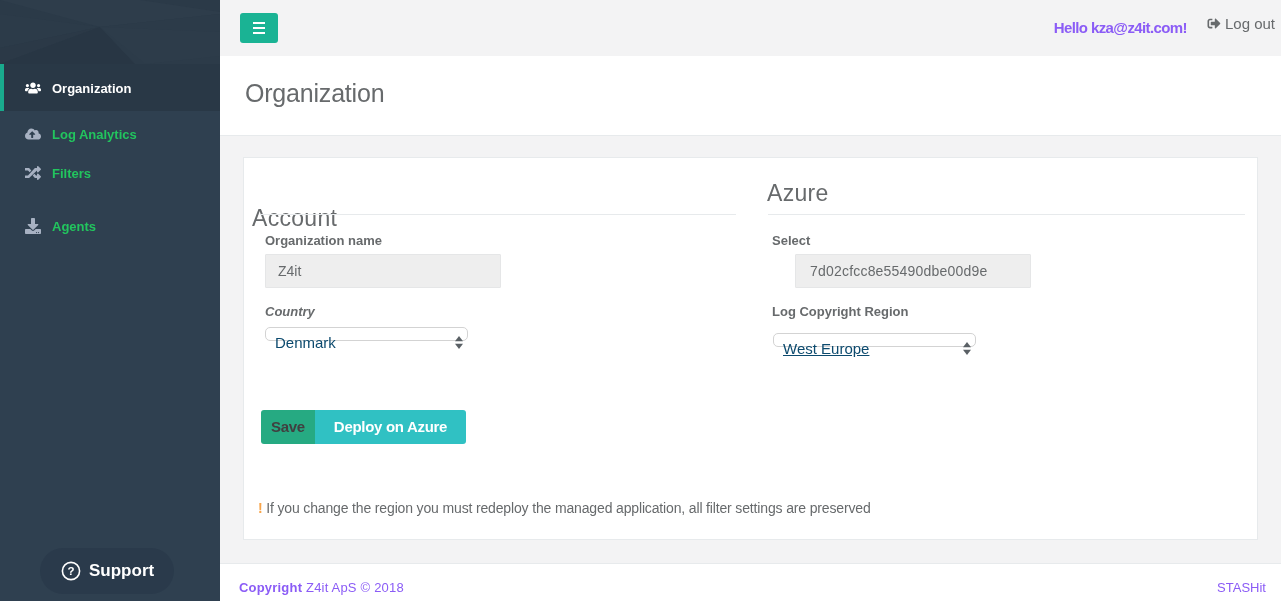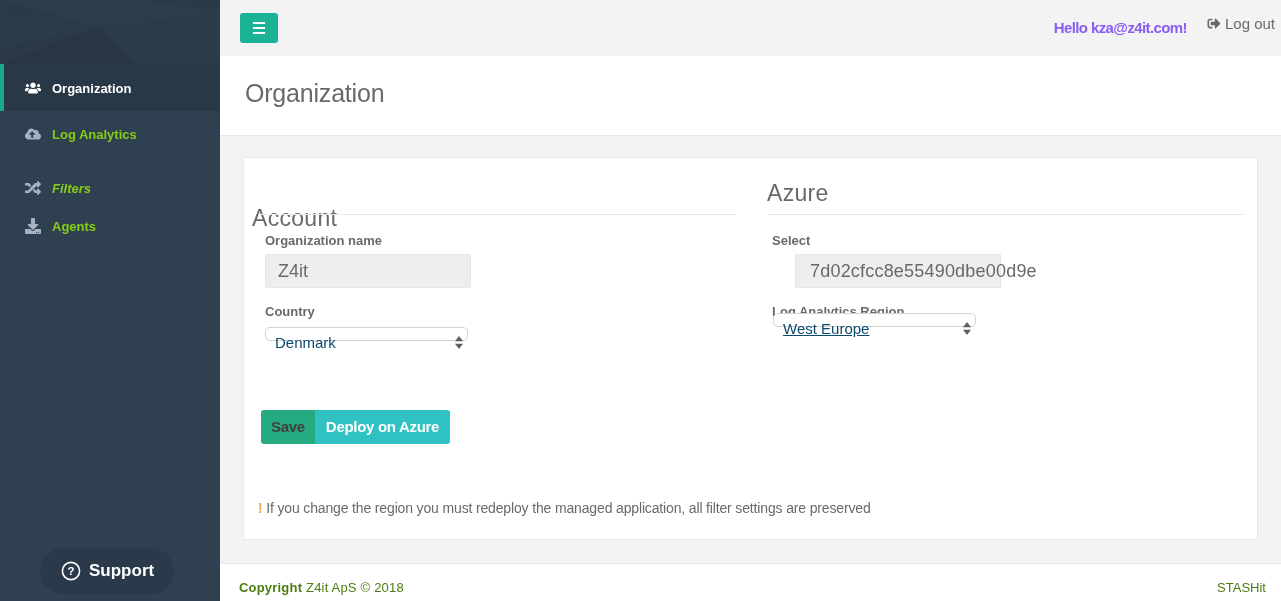--- a/index.html
+++ b/index.html
@@ -1,20 +1,20 @@
 <!DOCTYPE html>
 <html><head>
 <meta charset="utf-8">
 <style>
 * { margin:0; padding:0; box-sizing:border-box; }
 html,body { width:1281px; height:601px; overflow:hidden; font-family:"Liberation Sans",sans-serif; background:#f3f3f4; }
 
 #sidebar { position:absolute; left:0; top:0; width:220px; height:601px; background:#2f4050; }
 #sbheader { position:absolute; left:0; top:0; width:220px; height:64px; }
-.navitem { position:absolute; left:0; width:220px; height:46px; color:#84cc16; font-size:13px; font-weight:bold; }
+.navitem { position:absolute; left:0; width:220px; height:46px; color:#22c55e; font-size:13px; font-weight:bold; }
 .navitem .ic { position:absolute; left:25px; top:50%; transform:translateY(-50%); width:16px; height:16px; }
 .navitem .lbl { position:absolute; left:52px; top:50%; transform:translateY(-50%); white-space:nowrap; }
 .navitem.active { background:#293846; border-left:4px solid #19aa8d; color:#ffffff; }
 .navitem.active .ic { left:21px; }
 .navitem.active .lbl { left:48px; }
 #support { position:absolute; left:40px; top:548px; width:134px; height:46px; border-radius:23px; background:#2a3a4b; color:#fff; }
 #support svg { position:absolute; left:21px; top:13px; }
 #support .txt { position:absolute; left:49px; top:13px; font-size:17px; font-weight:bold; }
 
 #topbar { position:absolute; left:220px; top:0; width:1061px; height:56px; background:#f3f3f4; }
@@ -25,30 +25,30 @@
 #logout { position:absolute; right:6px; top:15px; font-size:15px; color:#676a6c; }
 #logout svg { position:relative; top:1px; margin-right:4px; }
 
 #pagehead { position:absolute; left:220px; top:56px; width:1061px; height:80px; background:#fff; border-bottom:1px solid #e7eaec; }
 #pagehead h2 { position:absolute; left:25px; top:22px; font-size:25px; font-weight:normal; color:#676a6c; line-height:30px; letter-spacing:-0.2px; }
 
 #card { position:absolute; left:243px; top:157px; width:1015px; height:383px; background:#fff; border:1px solid #e7eaec; }
 .colhead { position:absolute; top:22px; font-size:23px; font-weight:normal; color:#676a6c; line-height:27px; letter-spacing:0.3px; }
 .chr { position:absolute; top:56px; height:0; border-top:1px solid #e7eaec; }
 .flabel { position:absolute; font-size:13px; font-weight:bold; color:#676a6c; line-height:18px;text-align:right; }
-.finput { position:absolute; height:34px; width:206px; background:#eeeeee; border:1px solid #e5e6e7; border-radius:1px; font-size:18px; color:#676a6c; line-height:32px; padding-left:12px; }
+.finput { position:absolute; height:34px; width:236px; background:#eeeeee; border:1px solid #e5e6e7; border-radius:1px; font-size:14px; color:#676a6c; line-height:32px; padding-left:12px; }
 .fselect { position:absolute; height:14px; width:203px; background:#fff; border:1px solid #d3d3d3; border-radius:5px; font-size:15px; color:#0c4a6e; line-height:29px; padding-left:9px; }
 .fselect svg { position:absolute; right:4px; top:8px; }
 #btnsave { position:absolute; left:17px; top:252px; width:54px; height:34px; background:#26aa82; border-radius:3px 0 0 3px; color:#404040; font-size:15px; font-weight:bold; text-align:center; line-height:34px; letter-spacing:-0.3px; }
-#btndeploy { position:absolute; left:71px; top:252px; width:135px; height:34px; background:#30c1c3; border-radius:0 3px 3px 0; color:#fff; font-size:15px; font-weight:bold; text-align:center; line-height:34px; letter-spacing:-0.3px; }
+#btndeploy { position:absolute; left:71px; top:252px; width:151px; height:34px; background:#30c1c3; border-radius:0 3px 3px 0; color:#fff; font-size:15px; font-weight:bold; text-align:center; line-height:34px; letter-spacing:-0.3px; }
 .note { position:absolute; left:14px; font-size:14px; color:#676a6c; line-height:20px; letter-spacing:-0.15px; }
 .note .ii { font-weight:bold; color:#23b7e5; font-family:"Liberation Serif",serif; font-size:16px; line-height:14px; }
 .note .ee { font-weight:bold; color:#f8a54b; }
 
-#footer { position:absolute; left:220px; top:563px; width:1061px; height:38px; background:#fff; border-top:1px solid #e7eaec; font-size:13px; color:#4d7c0f; }
+#footer { position:absolute; left:220px; top:563px; width:1061px; height:38px; background:#fff; border-top:1px solid #e7eaec; font-size:13px; color:#8b5cf6; }
 #footer .left { position:absolute; left:19px; top:16px; letter-spacing:0.2px; }
 #footer .right { position:absolute; right:15px; top:16px; }
 </style>
 </head>
 <body>
 <div id="sidebar">
   <svg id="sbheader" width="220" height="64" viewBox="0 0 220 64">
     <rect width="220" height="64" fill="#2b3a48"></rect>
     <polygon points="0,0 220,0 220,14 100,27" fill="#2e3d4b"></polygon>
     <polygon points="140,0 220,0 220,12" fill="#2b3a48"></polygon>
@@ -63,21 +63,21 @@
         <path d="M96 224c35.3 0 64-28.7 64-64s-28.7-64-64-64-64 28.7-64 64 28.7 64 64 64zm448 0c35.3 0 64-28.7 64-64s-28.7-64-64-64-64 28.7-64 64 28.7 64 64 64zm32 32h-64c-17.6 0-33.5 7.1-45.1 18.6 40.3 22.1 68.9 62 75.1 109.4h66c17.7 0 32-14.3 32-32v-32c0-35.3-28.7-64-64-64zm-256 0c61.9 0 112-50.1 112-112S381.9 32 320 32 208 82.1 208 144s50.1 112 112 112zm76.8 32h-8.3c-20.8 10-43.9 16-68.5 16s-47.6-6-68.5-16h-8.3C179.6 288 128 339.6 128 403.2V432c0 26.5 21.5 48 48 48h288c26.5 0 48-21.5 48-48v-28.8c0-63.6-51.6-115.2-115.2-115.2zm-223.7-13.4C161.5 263.1 145.6 256 128 256H64c-35.3 0-64 28.7-64 64v32c0 17.7 14.3 32 32 32h65.9c6.3-47.4 34.9-87.3 75.2-109.4z"></path>
       </svg>
     <span class="lbl">Organization</span>
   </div>
   <div class="navitem" style="top:111px;">
     <svg class="ic" viewBox="0 0 640 512" fill="#a7b1c2">
         <path d="M537.6 226.6c4.1-10.7 6.4-22.4 6.4-34.6 0-53-43-96-96-96-19.7 0-38.1 6-53.3 16.2C367 64.2 315.3 32 256 32c-88.4 0-160 71.6-160 160 0 2.7.1 5.4.2 8.1C40.2 219.8 0 273.2 0 336c0 79.5 64.5 144 144 144h368c70.7 0 128-57.3 128-128 0-61.9-44-113.6-102.4-125.4zM393.4 288H328v112c0 8.8-7.2 16-16 16h-48c-8.8 0-16-7.2-16-16V288h-65.4c-14.3 0-21.4-17.2-11.3-27.3l105.4-105.4c6.2-6.2 16.4-6.2 22.6 0l105.4 105.4c10.1 10.1 2.9 27.3-11.3 27.3z"></path>
       </svg>
     <span class="lbl">Log Analytics</span>
   </div>
-  <div class="navitem" style="top:165px;font-style:italic;">
+  <div class="navitem" style="top:150px;">
     <svg class="ic" viewBox="0 0 512 512" fill="#a7b1c2">
         <path d="M504.971 359.029c9.373 9.373 9.373 24.569 0 33.941l-80 79.984c-15.01 15.01-40.971 4.49-40.971-16.971V416h-58.785a12.004 12.004 0 0 1-8.773-3.812l-70.556-75.596 53.333-57.143L352 336h32v-39.981c0-21.438 25.943-31.998 40.971-16.971l80 79.981zM12 176h84l52.781 56.551 53.333-57.143-70.556-75.596A11.999 11.999 0 0 0 122.785 96H12c-6.627 0-12 5.373-12 12v56c0 6.627 5.373 12 12 12zm372 0v39.984c0 21.46 25.961 31.98 40.971 16.971l80-79.984c9.373-9.373 9.373-24.569 0-33.941l-80-79.981C409.943 24.021 384 34.582 384 56.019V96h-58.785a12.004 12.004 0 0 0-8.773 3.812L96 336H12c-6.627 0-12 5.373-12 12v56c0 6.627 5.373 12 12 12h110.785c3.326 0 6.503-1.381 8.773-3.812L384 176z"></path>
       </svg>
     <span class="lbl">Filters</span>
   </div>
   <div class="navitem" style="top:203px;">
     <svg class="ic" viewBox="0 0 512 512" fill="#a7b1c2">
         <path d="M216 0h80c13.3 0 24 10.7 24 24v168h87.7c17.8 0 26.7 21.5 14.1 34.1L269.7 378.3c-7.5 7.5-19.8 7.5-27.3 0L90.1 226.1c-12.6-12.6-3.7-34.1 14.1-34.1H192V24c0-13.3 10.7-24 24-24zm296 376v112c0 13.3-10.7 24-24 24H24c-13.3 0-24-10.7-24-24V376c0-13.3 10.7-24 24-24h146.7l49 49c20.1 20.1 52.5 20.1 72.6 0l49-49H488c13.3 0 24 10.7 24 24zm-124 88c0-11-9-20-20-20s-20 9-20 20 9 20 20 20 20-9 20-20zm64 0c0-11-9-20-20-20s-20 9-20 20 9 20 20 20 20-9 20-20z"></path>
       </svg>
     <span class="lbl">Agents</span>
@@ -107,32 +107,32 @@
 
 <div id="pagehead">
     <h2>Organization</h2>
   </div>
 
 <div id="card">
   <div class="colhead" style="left:8px;margin-top:25px;">Account</div>
   <div class="chr" style="left:16px; width:476px;"></div>
   <div class="flabel" style="left:21px; top:74px;">Organization name</div>
   <div class="finput" style="left:21px; top:96px;">Z4it</div>
-  <div class="flabel" style="left:21px; top:145px;">Country</div>
+  <div class="flabel" style="left:21px; top:145px;font-style:italic;">Country</div>
   <div class="fselect" style="left:21px; top:169px;">Denmark<svg width="8" height="13" viewBox="0 0 8 13">
         <polygon points="4,0 8,5.2 0,5.2" fill="#5a6065"></polygon>
         <polygon points="4,13 8,7.8 0,7.8" fill="#5a6065"></polygon>
       </svg></div>
 
   <div class="colhead" style="left:523px;">Azure</div>
   <div class="chr" style="left:524px; width:477px;"></div>
   <div class="flabel" style="left:528px; top:74px;">Select</div>
   <div class="finput" style="left:527px; top:96px; padding-left:14px; letter-spacing:0.2px;margin-left:24px;">7d02cfcc8e55490dbe00d9e</div>
-  <div class="flabel" style="left:528px; top:145px;">Log Analytics Region</div>
-  <div class="fselect" style="left:529px; top:155px;text-decoration:underline;">West Europe<svg width="8" height="13" viewBox="0 0 8 13">
+  <div class="flabel" style="left:528px; top:145px;">Log Copyright Region</div>
+  <div class="fselect" style="left:529px; top:175px;text-decoration:underline;">West Europe<svg width="8" height="13" viewBox="0 0 8 13">
         <polygon points="4,0 8,5.2 0,5.2" fill="#5a6065"></polygon>
         <polygon points="4,13 8,7.8 0,7.8" fill="#5a6065"></polygon>
       </svg></div>
 
   <div id="btnsave">Save</div>
   <div id="btndeploy">Deploy on Azure</div>
 
   <div class="note" style="top:340px;"><span class="ee">!</span> If you change the region you must redeploy the managed application, all filter settings are preserved</div>
 </div>
 

